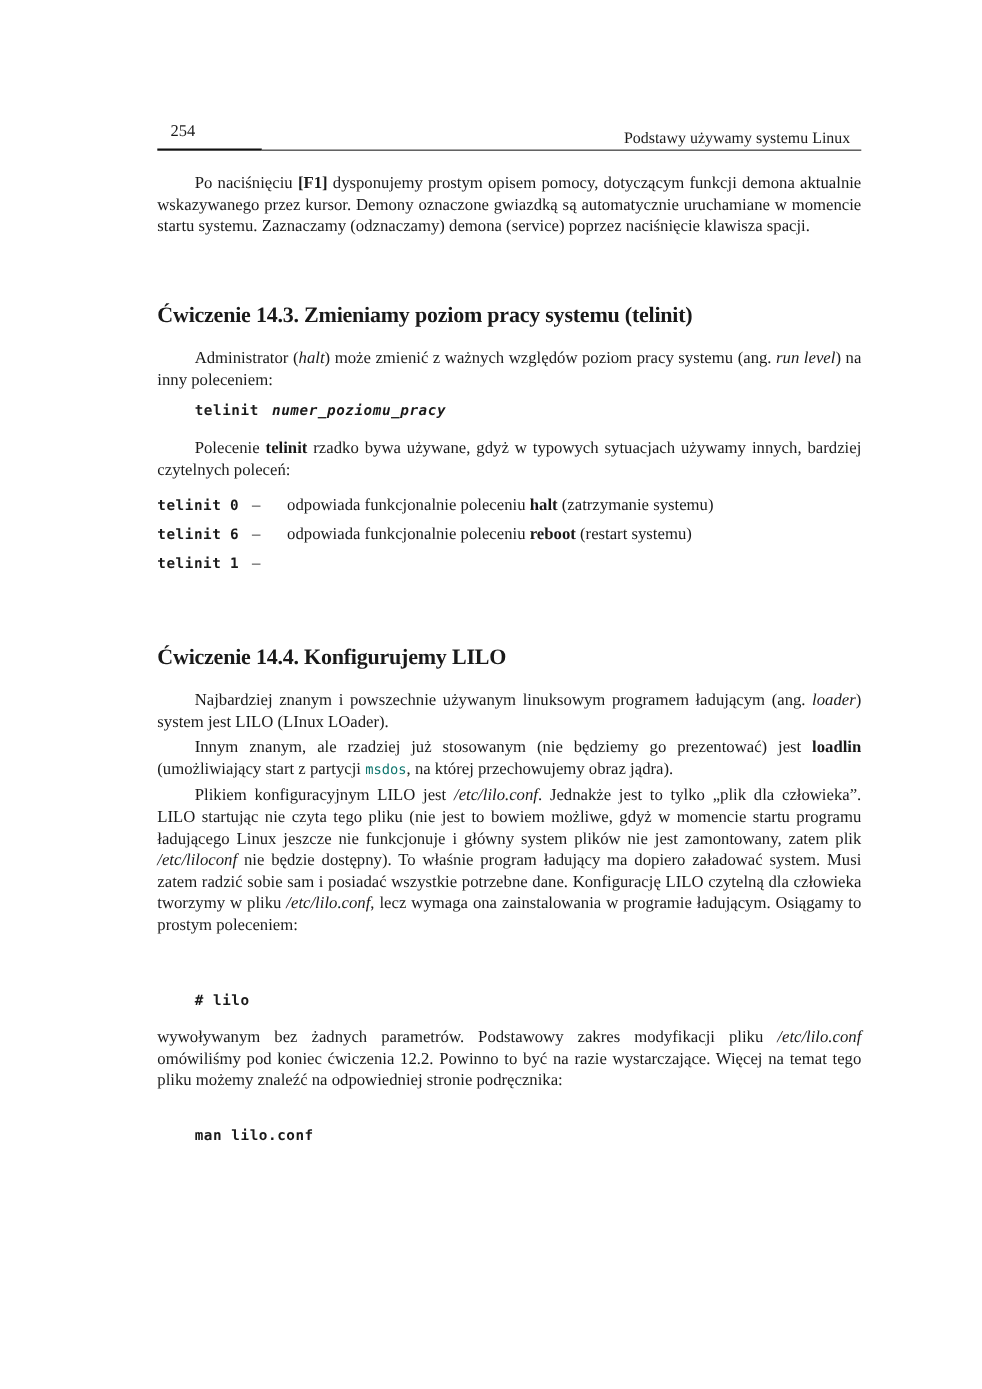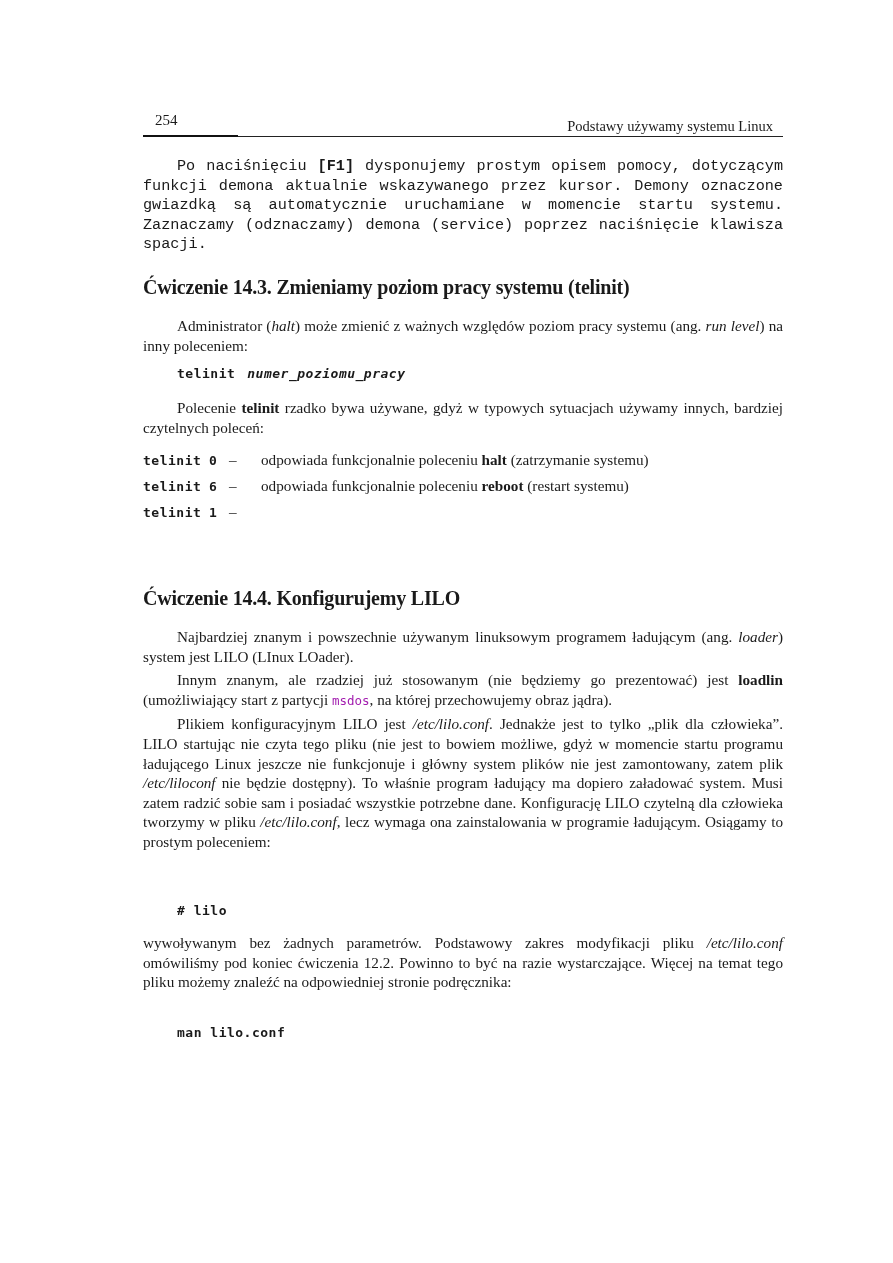--- a/index.html
+++ b/index.html
@@ -32,37 +32,37 @@
       font-size: 13px; font-weight: bold; letter-spacing: 0.5px;
     }
     .code-line { position: absolute; left: 34px; }
     .code-arg { font-style: italic; font-weight: bold; margin-left: 12px; }
     .cmd-list { position: absolute; left: 0; width: 640px; font-size: 15.2px; line-height: 20px; }
     .cmd-row { display: flex; margin-bottom: 5px; }
     .cmd-row .cmd { width: 66px; flex: none; padding-top: 1px; }
     .cmd-row .arg { width: 20px; flex: none; padding-top: 1px; text-align: left; }
     .cmd-row .dash { width: 32px; flex: none; text-align: left; }
     .cmd-row .desc { flex: 1; }
-    .msdos { font-family: "DejaVu Sans Mono", monospace; font-size: 12.5px; color: #a21caf; }
+    .msdos { font-family: "DejaVu Sans Mono", monospace; font-size: 12.5px; color: #0f766e; }
     i { font-style: italic; }
     b { font-weight: bold; }
   </style>
 </head>
 <body>
 
 <div class="page">
 
   <div class="running-head">
     <span class="num">254</span>
     <span class="title">Podstawy używamy systemu Linux</span>
     <div class="rule-thick"></div>
     <div class="rule-thin"></div>
   </div>
 
-  <div class="body-text" style="top:157px;font-family:Liberation Mono, monospace;">
+  <div class="body-text" style="top:157px;">
     <p class="para"><span>Po naciśnięciu </span><b>[F1]</b><span> dysponujemy prostym opisem pomocy, dotyczącym funkcji demona aktualnie wskazywanego przez kursor. Demony oznaczone gwiazdką są automatycznie uruchamiane w momencie startu systemu. Zaznaczamy (odznaczamy) demona (service) poprzez naciśnięcie klawisza spacji.</span></p>
   </div>
 
   <div class="heading" style="top:276px;">Ćwiczenie 14.3. Zmieniamy poziom pracy systemu (telinit)</div>
 
   <div class="body-text" style="top:316px;">
     <p class="para"><span>Administrator (</span><i>halt</i><span>) może zmienić z ważnych względów poziom pracy systemu (ang. </span><i>run level</i><span>) na inny poleceniem:</span></p>
   </div>
 
   <div class="code code-line" style="top:366px;">

